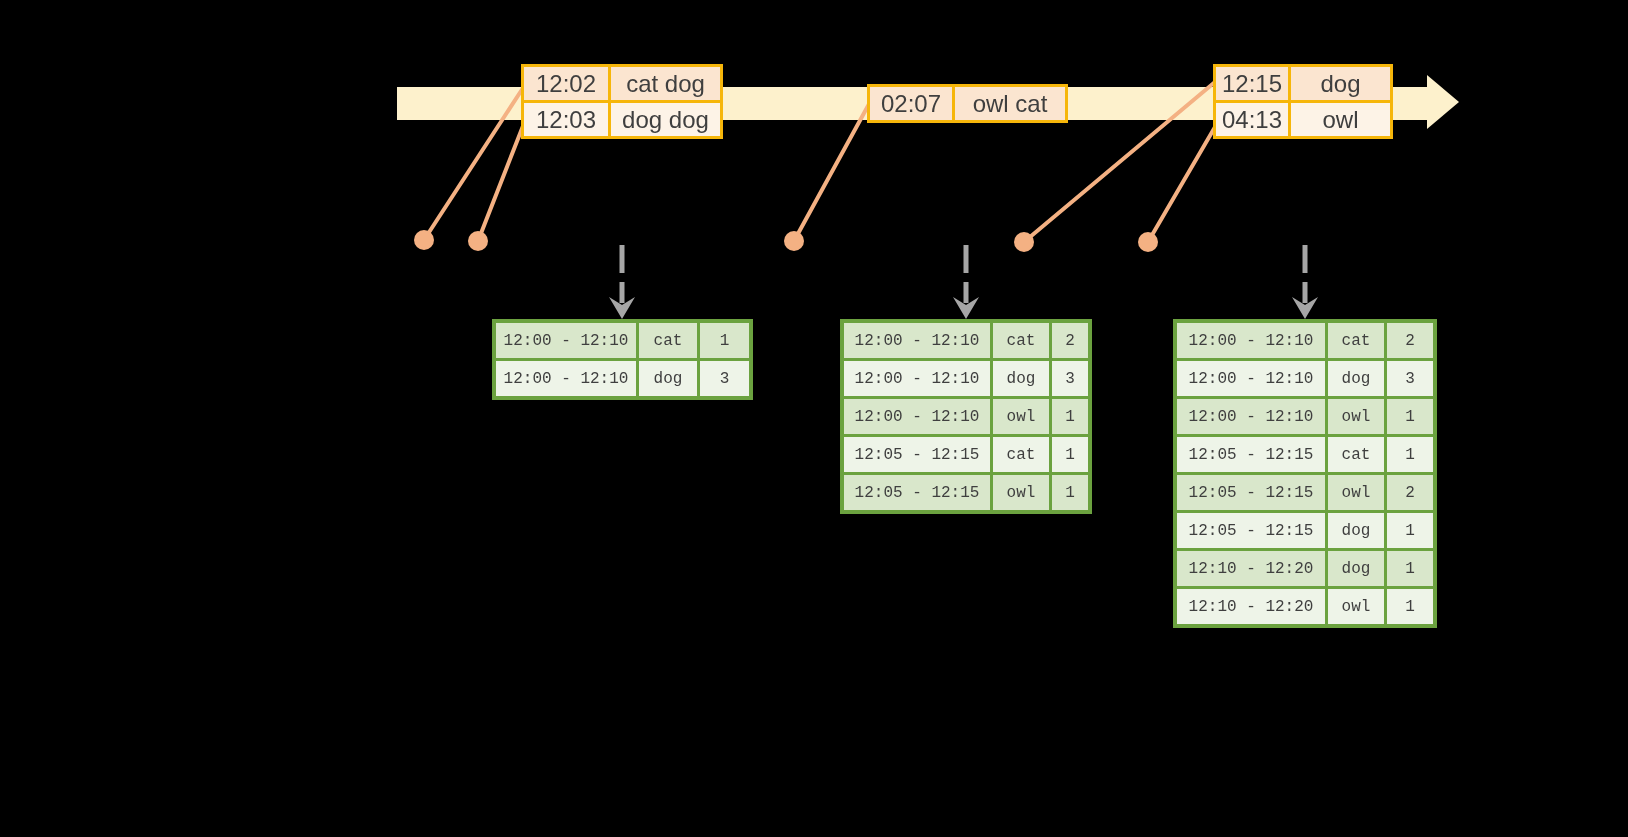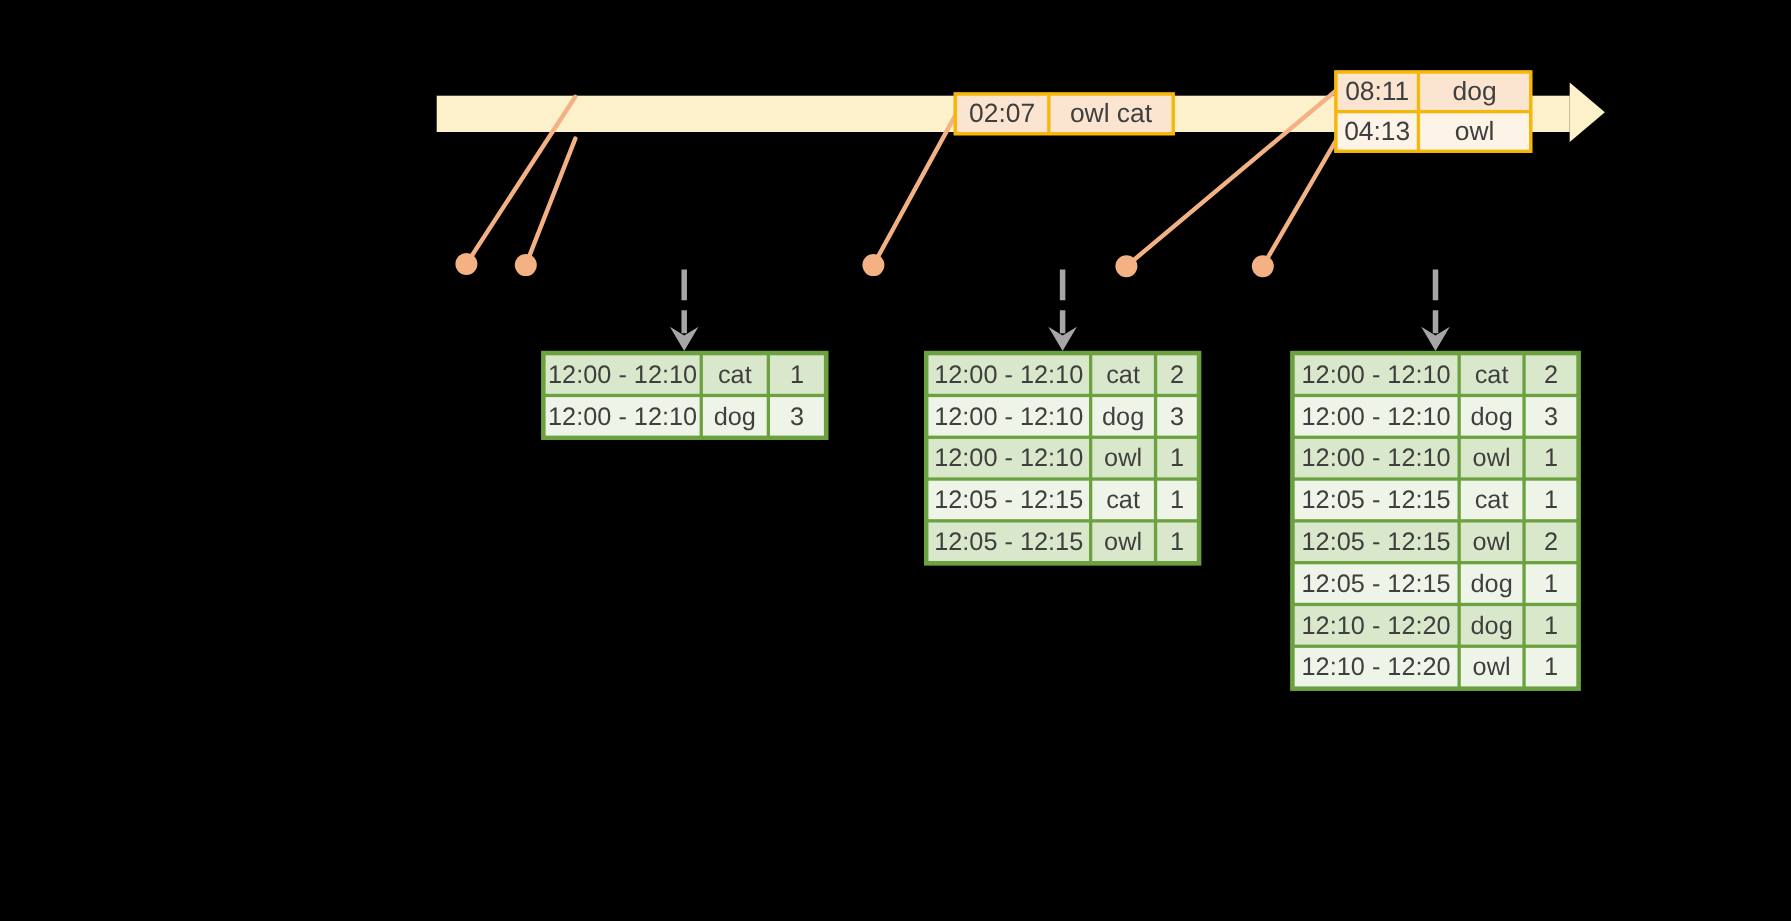--- a/index.html
+++ b/index.html
@@ -24,21 +24,21 @@
   .etable .alt-1 .cell{background:var(--erow-light);}
 
   
   .gtable{
     position:absolute;display:flex;flex-direction:column;gap:3px;
     border:4px solid var(--gborder);background:var(--gborder);
   }
   .gtable .row{display:grid;grid-template-columns:var(--cols);gap:3px;height:35px;}
   .gtable .cell{
     display:flex;align-items:center;justify-content:center;
-    font-size:23px;color:var(--text);white-space:nowrap;
+    font-size:16px;color:var(--text);white-space:nowrap;font-family:Liberation Mono, monospace;
   }
   .gtable .alt-0 .cell{background:var(--grow-dark);}
   .gtable .alt-1 .cell{background:var(--grow-light);}
 </style>
 </head>
 <body>
 
 <div id="stage" style="--timeline: #fdf1cc; --eborder: #f6b60a; --erow-dark: #fbe5d0; --erow-light: #fdf3e7; --connector: #f4b183; --gborder: #6ba23f; --grow-dark: #d9e7cb; --grow-light: #eef4e8; --arrow: #a6a6a6; --text: #3f3f3f;">
 
   <svg id="overlay" width="1628" height="837" viewBox="0 0 1628 837">
@@ -67,33 +67,45 @@
       <path d="M 609 297 L 622 319 L 635 297 L 622 305 Z" style="fill:var(--arrow)"></path>
 
       <line x1="966" y1="245" x2="966" y2="303" style="stroke:var(--arrow)" stroke-width="5" stroke-dasharray="28 9"></line>
       <path d="M 953 297 L 966 319 L 979 297 L 966 305 Z" style="fill:var(--arrow)"></path>
 
       <line x1="1305" y1="245" x2="1305" y2="303" style="stroke:var(--arrow)" stroke-width="5" stroke-dasharray="28 9"></line>
       <path d="M 1292 297 L 1305 319 L 1318 297 L 1305 305 Z" style="fill:var(--arrow)"></path>
     </g>
   </svg>
 
+  <div class="etable" style="left:521px;top:64px;--cols:84px 109px">
+
+      <div class="row alt-0">
+        <div class="cell">12:02</div>
+        <div class="cell">cat dog</div>
+      </div>
+
+      <div class="row alt-1">
+        <div class="cell">12:03</div>
+        <div class="cell">dog dog</div>
+      </div>
+    </div>
 
   <div class="etable" style="left:867px;top:84px;--cols:82px 110px">
 
       <div class="row alt-0">
         <div class="cell">02:07</div>
         <div class="cell">owl cat</div>
       </div>
     </div>
 
   <div class="etable" style="left:1213px;top:64px;--cols:72px 99px">
 
       <div class="row alt-0">
-        <div class="cell">08:11</div>
+        <div class="cell">12:15</div>
         <div class="cell">dog</div>
       </div>
 
       <div class="row alt-1">
         <div class="cell">04:13</div>
         <div class="cell">owl</div>
       </div>
     </div>
 
   <div class="gtable" style="left:492px;top:319px;--cols:140px 58px 49px">

